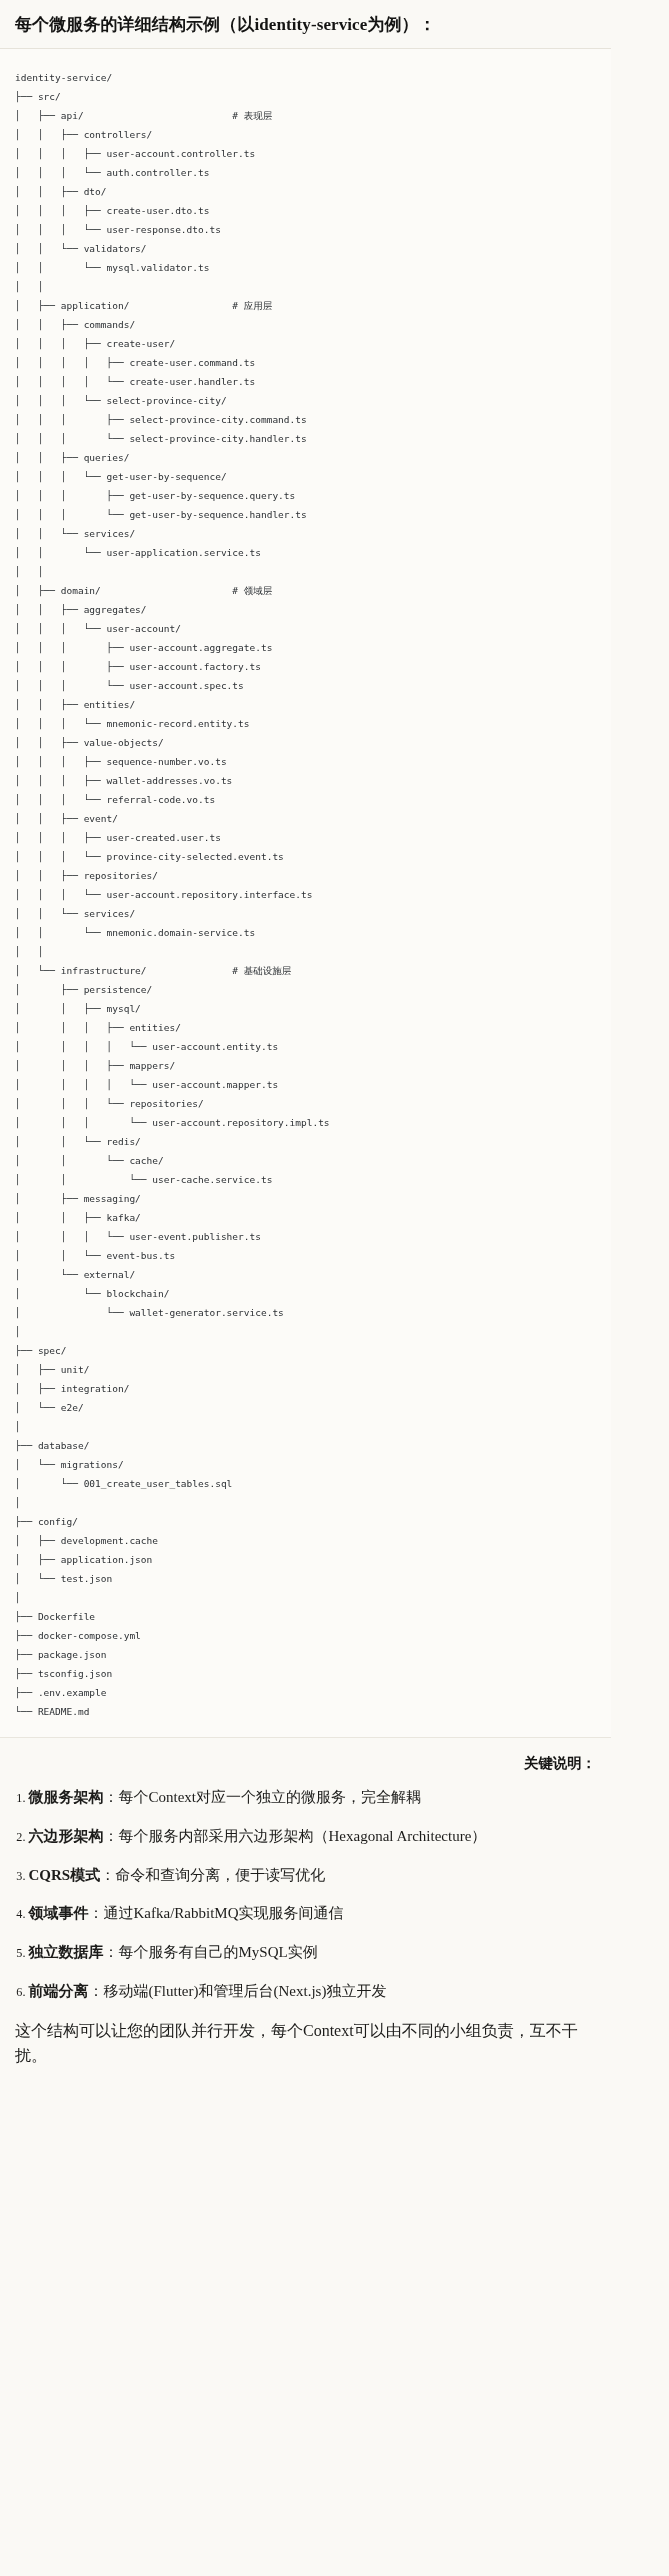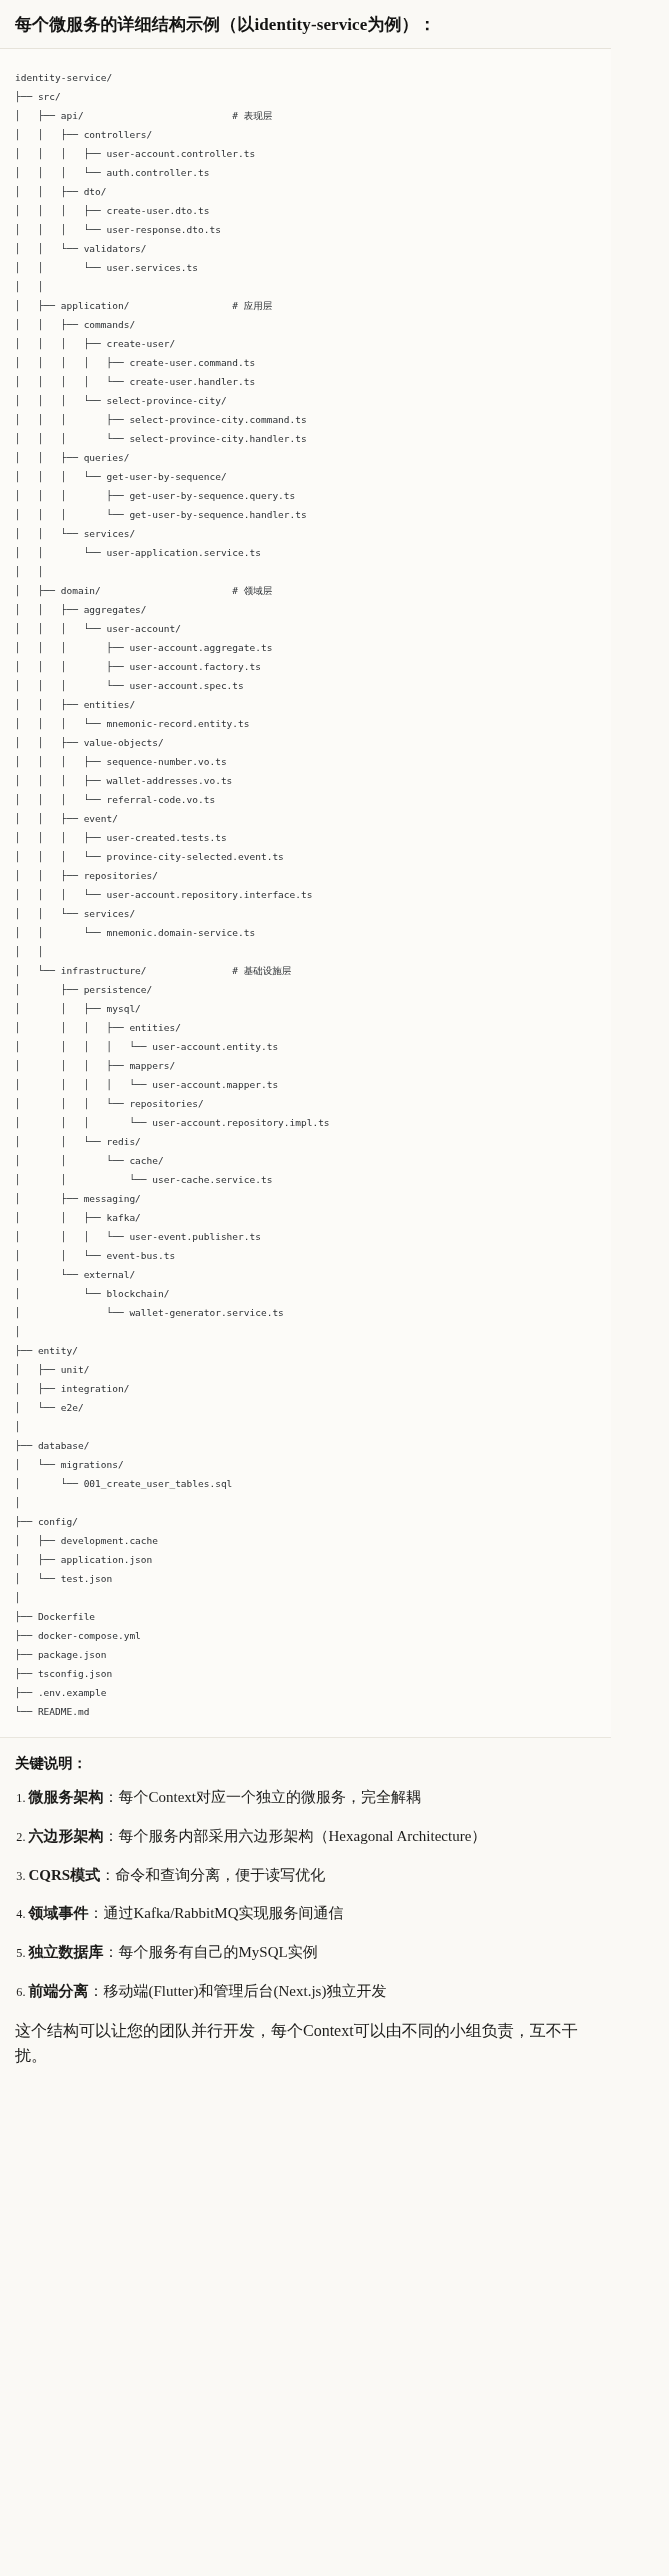--- a/index.html
+++ b/index.html
@@ -57,20 +57,21 @@
     padding: 15px 15px 19px 15px;
     background: #faf9f5;
   }
   .notes-title {
     font-family: "Liberation Serif", "DejaVu Serif", serif;
     font-weight: bold;
     font-size: 14.4px;
     line-height: 1.4;
     margin: 0 0 12.5px 0;
     color: #141413;
+    text-align: right;
   }
   ol.note-list {
     margin: 0 0 16.3px 0;
     padding: 0 0 0 1.3px;
     list-style: none;
     counter-reset: noteitem;
   }
   ol.note-list > li {
     counter-increment: noteitem;
     font-size: 15px;
@@ -105,21 +106,21 @@
     <pre class="tree"><span>identity-service/</span>
 <span>├── src/</span>
 <span>│   ├── api/                          <span class="cmt"># 表现层</span></span>
 <span>│   │   ├── controllers/</span>
 <span>│   │   │   ├── user-account.controller.ts</span>
 <span>│   │   │   └── auth.controller.ts</span>
 <span>│   │   ├── dto/</span>
 <span>│   │   │   ├── create-user.dto.ts</span>
 <span>│   │   │   └── user-response.dto.ts</span>
 <span>│   │   └── validators/</span>
-<span>│   │       └── user.services.ts</span>
+<span>│   │       └── mysql.validator.ts</span>
 <span>│   │</span>
 <span>│   ├── application/                  <span class="cmt"># 应用层</span></span>
 <span>│   │   ├── commands/</span>
 <span>│   │   │   ├── create-user/</span>
 <span>│   │   │   │   ├── create-user.command.ts</span>
 <span>│   │   │   │   └── create-user.handler.ts</span>
 <span>│   │   │   └── select-province-city/</span>
 <span>│   │   │       ├── select-province-city.command.ts</span>
 <span>│   │   │       └── select-province-city.handler.ts</span>
 <span>│   │   ├── queries/</span>
@@ -135,21 +136,21 @@
 <span>│   │   │       ├── user-account.aggregate.ts</span>
 <span>│   │   │       ├── user-account.factory.ts</span>
 <span>│   │   │       └── user-account.spec.ts</span>
 <span>│   │   ├── entities/</span>
 <span>│   │   │   └── mnemonic-record.entity.ts</span>
 <span>│   │   ├── value-objects/</span>
 <span>│   │   │   ├── sequence-number.vo.ts</span>
 <span>│   │   │   ├── wallet-addresses.vo.ts</span>
 <span>│   │   │   └── referral-code.vo.ts</span>
 <span>│   │   ├── event/</span>
-<span>│   │   │   ├── user-created.tests.ts</span>
+<span>│   │   │   ├── user-created.user.ts</span>
 <span>│   │   │   └── province-city-selected.event.ts</span>
 <span>│   │   ├── repositories/</span>
 <span>│   │   │   └── user-account.repository.interface.ts</span>
 <span>│   │   └── services/</span>
 <span>│   │       └── mnemonic.domain-service.ts</span>
 <span>│   │</span>
 <span>│   └── infrastructure/               <span class="cmt"># 基础设施层</span></span>
 <span>│       ├── persistence/</span>
 <span>│       │   ├── mysql/</span>
 <span>│       │   │   ├── entities/</span>
@@ -162,21 +163,21 @@
 <span>│       │       └── cache/</span>
 <span>│       │           └── user-cache.service.ts</span>
 <span>│       ├── messaging/</span>
 <span>│       │   ├── kafka/</span>
 <span>│       │   │   └── user-event.publisher.ts</span>
 <span>│       │   └── event-bus.ts</span>
 <span>│       └── external/</span>
 <span>│           └── blockchain/</span>
 <span>│               └── wallet-generator.service.ts</span>
 <span>│</span>
-<span>├── entity/</span>
+<span>├── spec/</span>
 <span>│   ├── unit/</span>
 <span>│   ├── integration/</span>
 <span>│   └── e2e/</span>
 <span>│</span>
 <span>├── database/</span>
 <span>│   └── migrations/</span>
 <span>│       └── 001_create_user_tables.sql</span>
 <span>│</span>
 <span>├── config/</span>
 <span>│   ├── development.cache</span>

